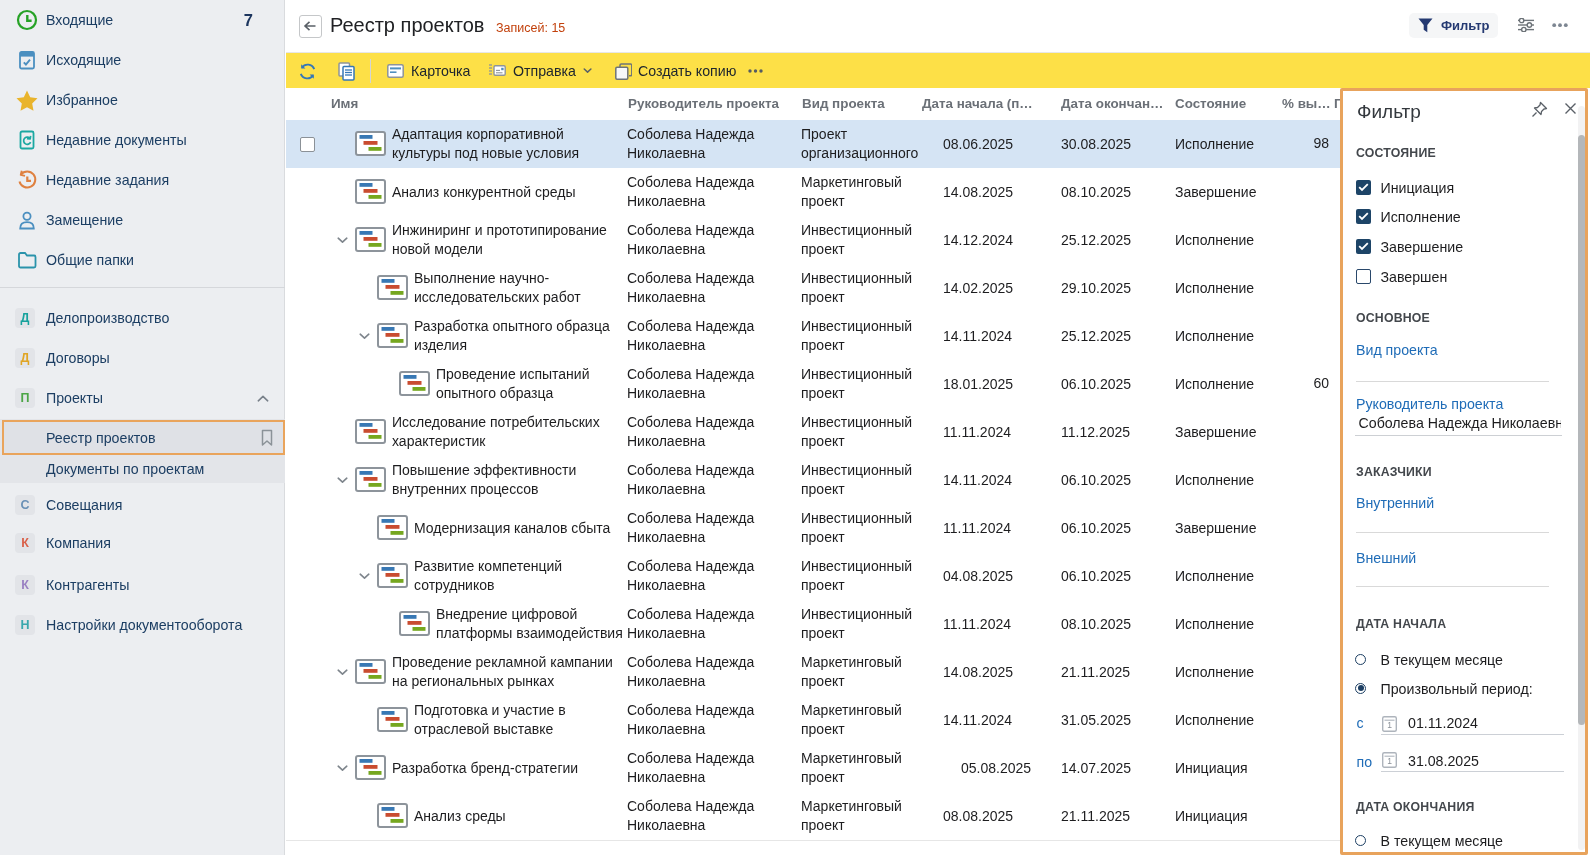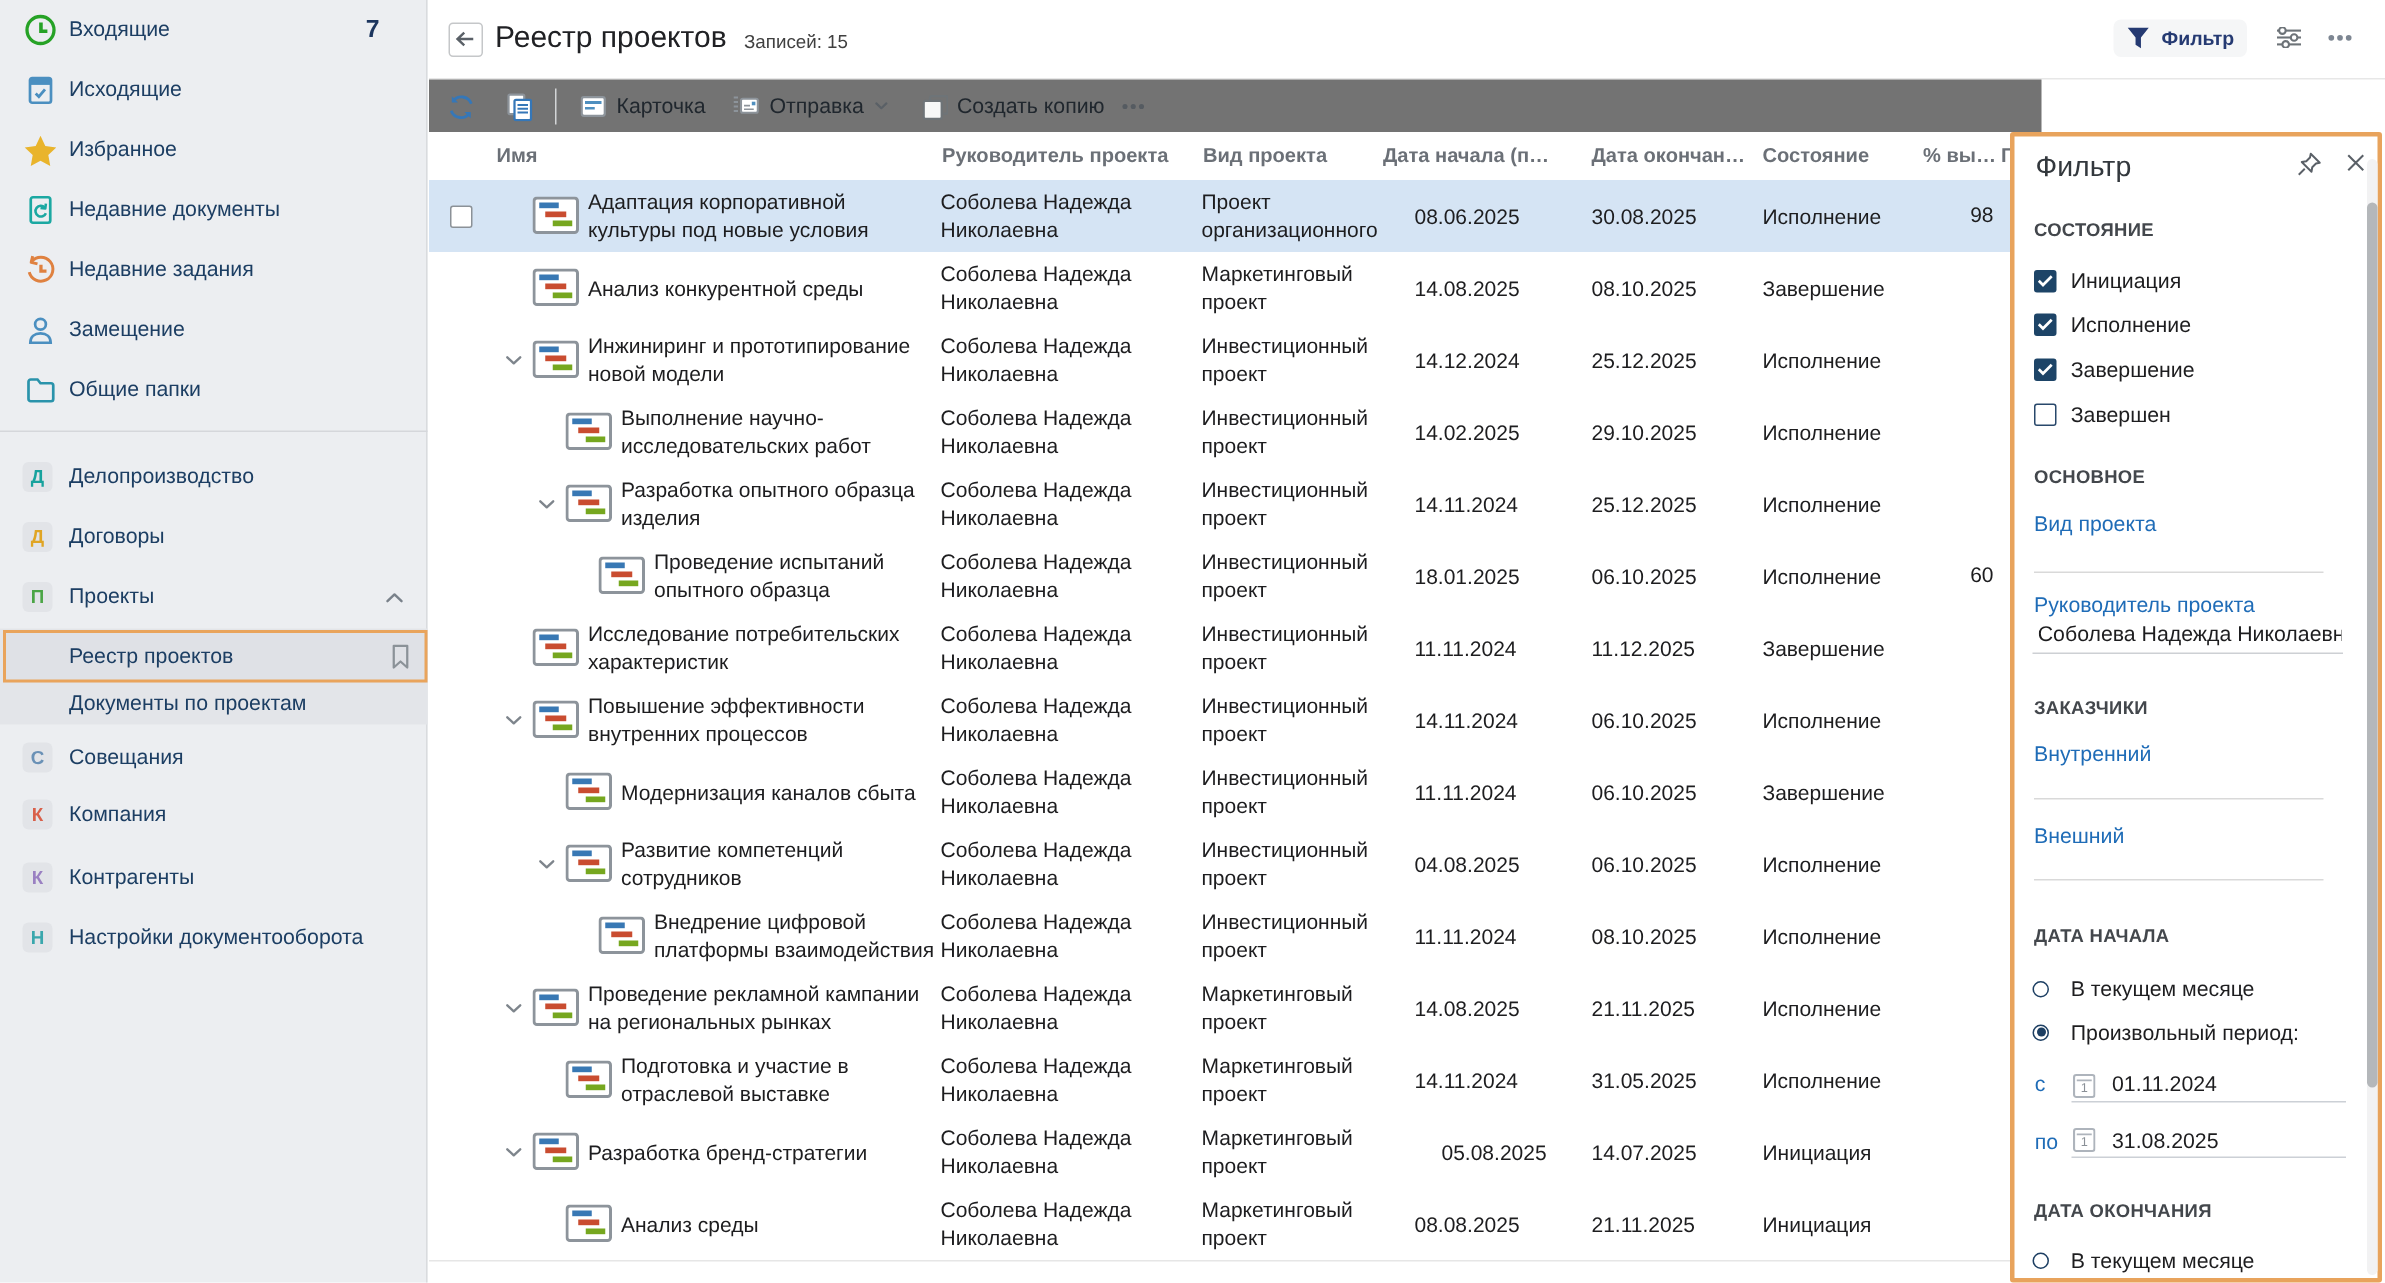--- a/index.html
+++ b/index.html
@@ -125,21 +125,21 @@
       <div class="lbl">Настройки документооборота</div>
     </div>
 </div>
 <div class="abs" style="left:286px;top:0;width:1304px;height:53px;background:#fff;border-bottom:1px solid #e7e7e7;box-sizing:border-box;">
 <div class="abs" style="left:13px;top:15px;width:21px;height:21px;border:1px solid #c5c7c9;border-radius:3px;background:#fff;">
 <svg style="position:absolute;left:3px;top:4px" width="14" height="12" viewBox="0 0 14 12">
         <path d="M12.5 6 H2.5 M6.5 1.8 L2 6 l4.5 4.2" fill="none" stroke="#5a6067" stroke-width="1.6"></path>
       </svg>
     </div>
 <div class="abs" style="left:44px;top:13.5px;font-size:20px;color:#202124;">Реестр проектов</div>
-<div class="abs" style="left:210px;top:21px;font-size:12.5px;color:#404040;">Записей: 15</div>
+<div class="abs" style="left:210px;top:21px;font-size:12.5px;color:#c2410c;">Записей: 15</div>
 <div class="abs" style="left:1123px;top:13px;width:89px;height:25px;background:#f5f6f7;border-radius:5px;">
 <svg style="position:absolute;left:9px;top:5px" width="15" height="15" viewBox="0 0 15 15">
         <path d="M0.5 0.5 h14 l-5.2 6.5 v7.2 l-3.6-2.4 v-4.8 z" fill="#253a72"></path>
       </svg>
 <div style="position:absolute;left:32px;top:5px;font-size:13px;font-weight:bold;color:#253a72;">Фильтр</div>
     </div>
 <svg style="position:absolute;left:1232px;top:18px" width="16" height="14" viewBox="0 0 16 14">
       <g stroke="#6d7378" stroke-width="1.4" fill="#fff">
         <line x1="0" y1="2.4" x2="16" y2="2.4"></line>
         <line x1="0" y1="7" x2="16" y2="7"></line>
@@ -150,21 +150,21 @@
       </g>
     </svg>
 <svg style="position:absolute;left:1266px;top:23px" width="16" height="5" viewBox="0 0 16 5">
       <g fill="#7d8692">
         <circle cx="2.2" cy="2.2" r="1.9"></circle>
         <circle cx="8" cy="2.2" r="1.9"></circle>
         <circle cx="13.8" cy="2.2" r="1.9"></circle>
       </g>
     </svg>
 </div>
-<div class="abs" style="left:286px;top:53px;width:1075px;height:35px;background:#737373;">
+<div class="abs" style="left:286px;top:53px;width:1304px;height:35px;background:#fde047;">
 <svg style="position:absolute;left:13px;top:10px" width="17" height="17" viewBox="0 0 17 17">
       <g fill="none" stroke="#3577b8" stroke-width="1.9">
         <path d="M15.2 6.2 a7 7 0 0 0 -12.3-1.6"></path>
         <path d="M1.8 10.8 a7 7 0 0 0 12.3 1.6"></path>
       </g>
       <path d="M2.2 1.2 v4.2 h4.2 z" fill="#3577b8"></path>
       <path d="M14.8 15.8 v-4.2 h-4.2 z" fill="#3577b8"></path>
     </svg>
 <svg style="position:absolute;left:52px;top:9px" width="17" height="19" viewBox="0 0 17 19">
       <rect x="1" y="1" width="10.5" height="13" rx="1" fill="#fff" stroke="#8d949b" stroke-width="1.5"></rect>

